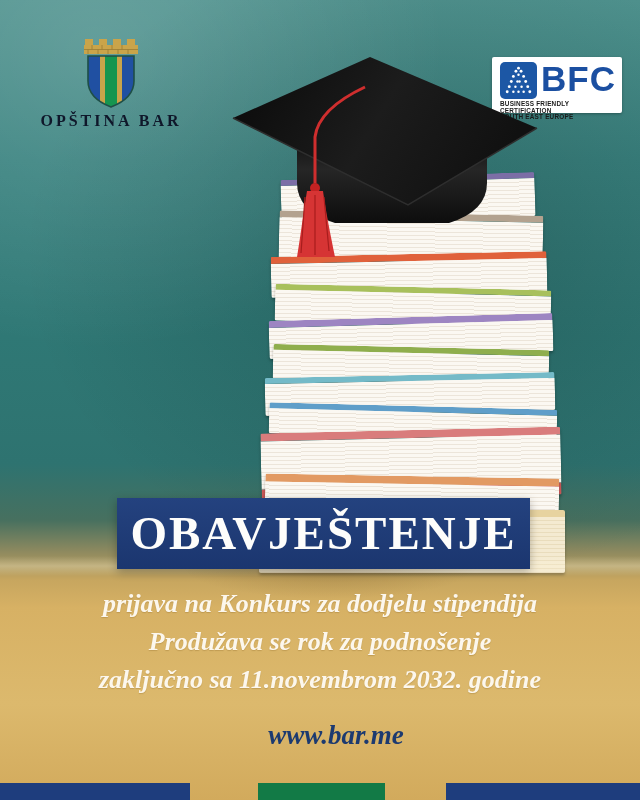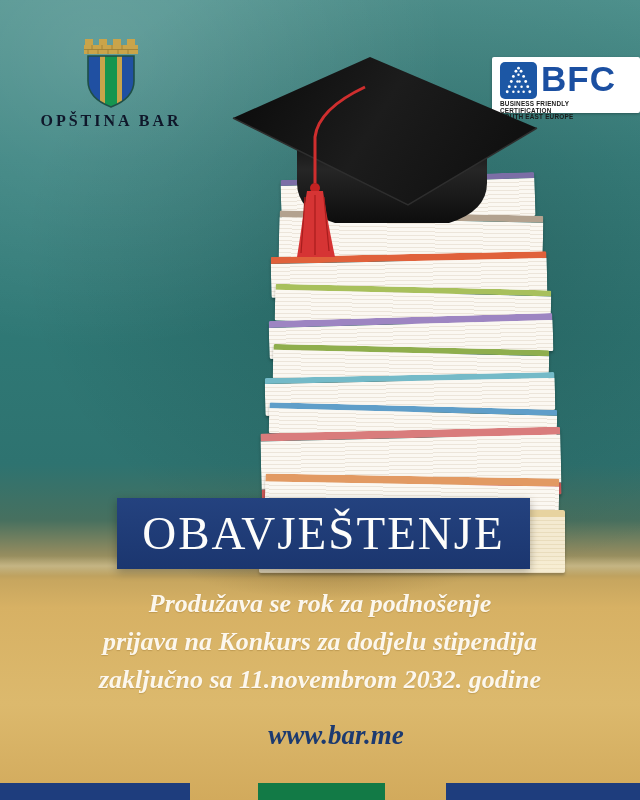--- a/index.html
+++ b/index.html
@@ -28,21 +28,21 @@
   }
   
   .crest{position:absolute;left:80px;top:36px;width:62px;height:74px;}
   .muni-name{
     position:absolute;left:22px;top:112px;width:178px;text-align:center;
     font-size:16px;font-weight:700;letter-spacing:3px;color:#0f172a;
   }
   
   .bfc{
     position:absolute;left:492px;top:57px;width:130px;height:56px;
-    background:#fff;border-radius:2px;box-shadow:0 1px 3px rgba(0,0,0,0.3);padding-left:18px;
+    background:#fff;border-radius:2px;box-shadow:0 1px 3px rgba(0,0,0,0.3);
   }
   .bfc-mark{
     position:absolute;left:8px;top:5px;width:37px;height:37px;
     background:#1c57a5;border-radius:5px;
   }
   .bfc-acronym{
     position:absolute;left:49px;top:0px;width:78px;height:44px;
     font-family:"Liberation Sans",sans-serif;font-weight:700;font-size:35px;
     color:#1b4fa1;line-height:44px;letter-spacing:1px;
   }
@@ -73,21 +73,21 @@
   
   .cap{position:absolute;left:205px;top:45px;width:345px;height:220px;}
   
   .banner{
     position:absolute;left:117px;top:498px;width:413px;height:71px;
     background:linear-gradient(180deg,#24427f,#1b366f);
     box-shadow:0 3px 9px rgba(0,0,0,0.28);
     display:flex;align-items:center;justify-content:center;
   }
   .banner-title{
-    color:#fdfdfb;font-weight:400;font-size:47px;letter-spacing:2px;line-height:1;
+    color:#fdfdfb;font-weight:700;font-size:47px;letter-spacing:2px;line-height:1;
   }
   
   .announce{
     position:absolute;left:0;top:585px;width:640px;text-align:center;
     color:#fcf7ed;font-weight:700;font-style:italic;font-size:26px;line-height:38px;
     text-shadow:0 1px 1px rgba(120,85,20,0.25);
   }
   .website{
     position:absolute;left:0;top:720px;width:640px;text-align:center;
     color:#1c3a70;font-weight:700;font-style:italic;font-size:27px;padding-left:16px;
@@ -214,22 +214,22 @@
   </svg>
 
   <div class="table-light"></div>
   <div class="stack-reflection"></div>
 
   <div class="banner">
     <div class="banner-title">OBAVJEŠTENJE</div>
   </div>
 
   <div class="announce">
+    <div>prijava na Konkurs za dodjelu stipendija</div>
     <div>Produžava se rok za podnošenje</div>
-    <div>prijava na Konkurs za dodjelu stipendija</div>
     <div>zaključno sa 11.novembrom 2032. godine</div>
   </div>
 
   <div class="website">www.bar.me</div>
 
   <div class="bar bar-left"></div>
   <div class="bar bar-mid"></div>
   <div class="bar bar-right"></div>
 
 </div>

